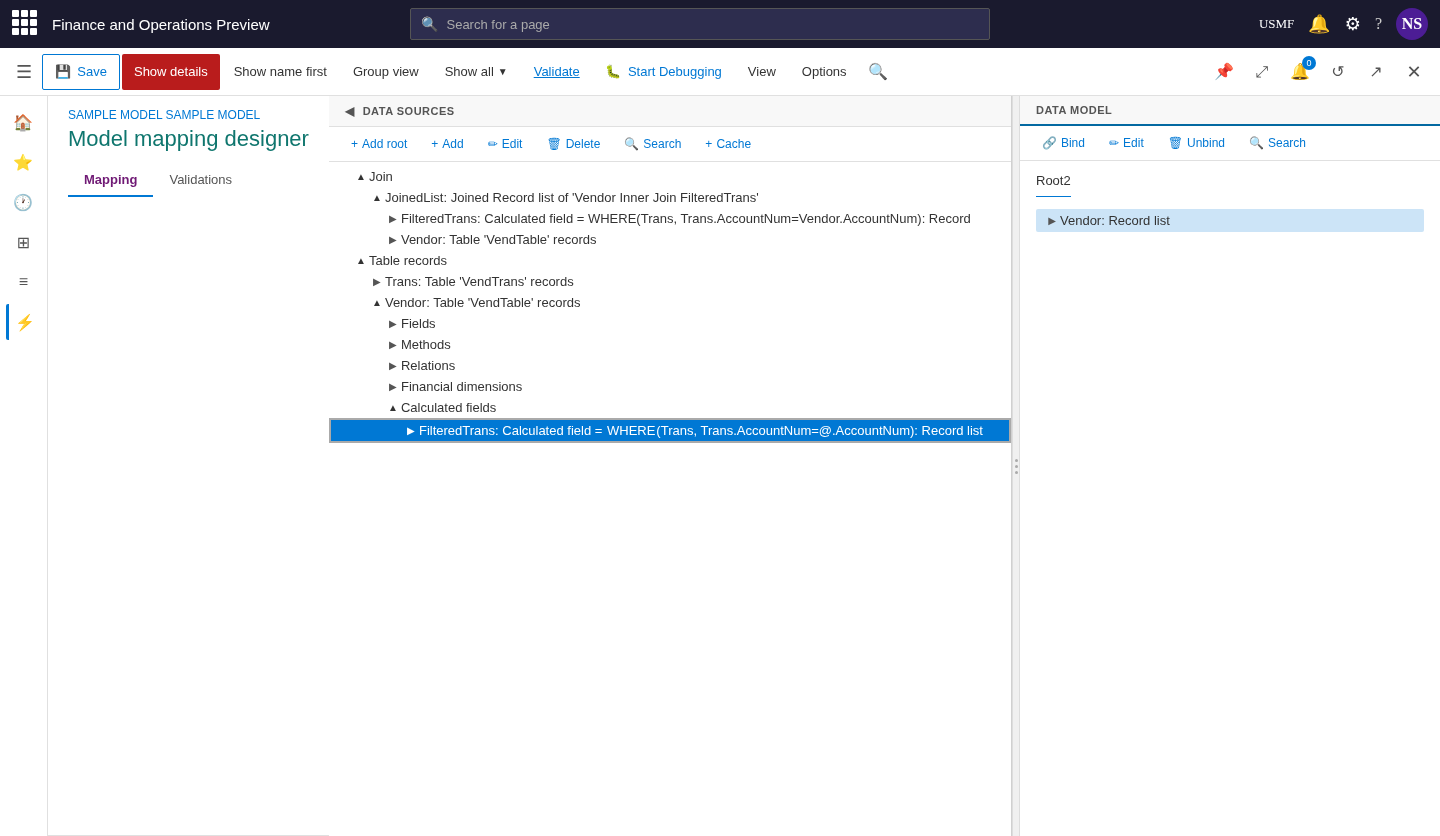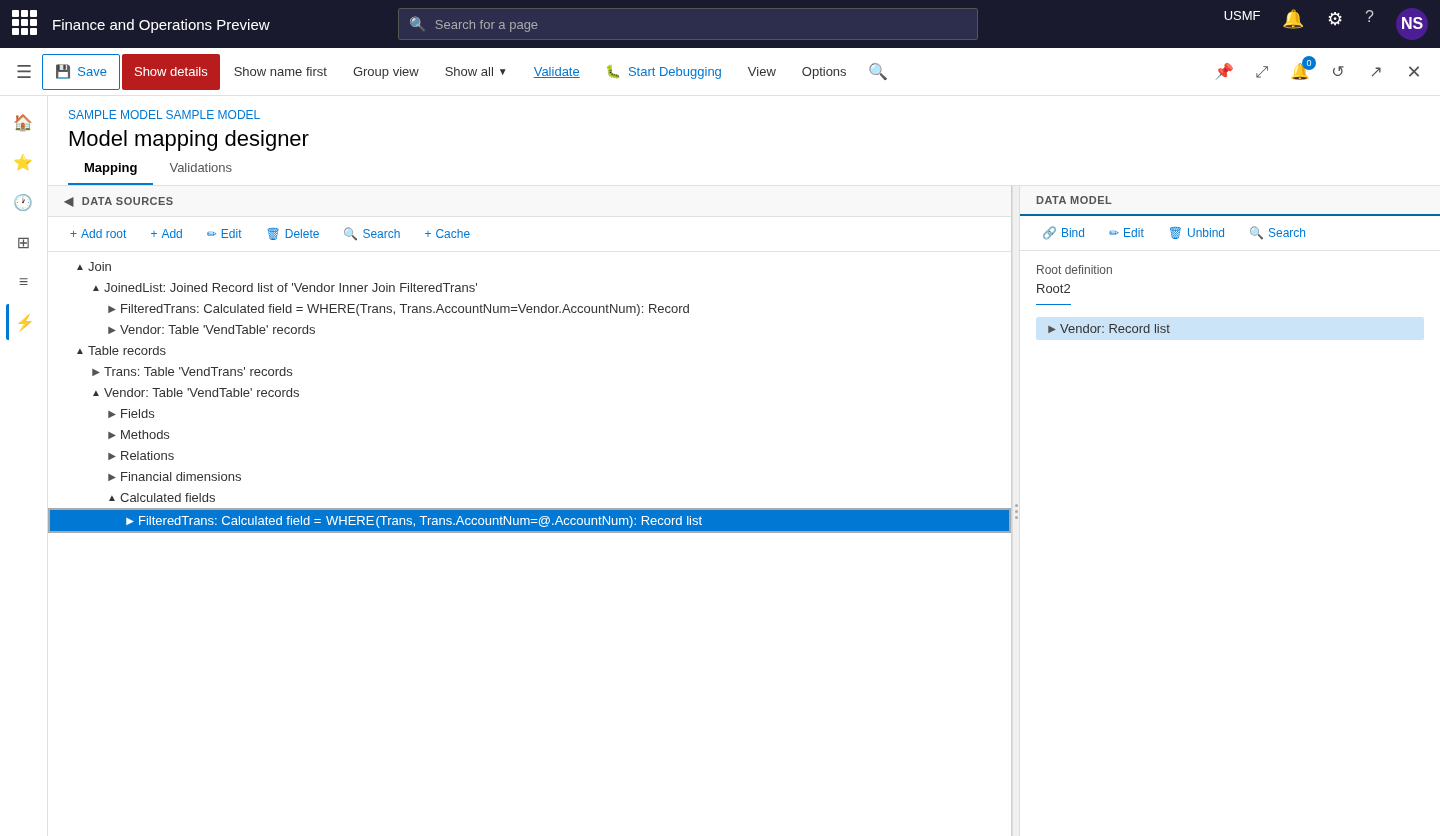--- a/index.html
+++ b/index.html
@@ -28,21 +28,21 @@
       border: 1px solid #555;
       border-radius: 2px;
       display: flex; align-items: center;
       padding: 0 10px; gap: 8px;
       height: 32px;
     }
     .top-nav-search input {
       background: transparent; border: none; color: #ccc; font-size: 13px; outline: none; flex: 1;
     }
     .top-nav-search input::placeholder { color: #aaa; }
-    .top-nav-right { margin-left: auto; display: flex; align-items: flex-start; gap: 22px; }
+    .top-nav-right { margin-left: auto; display: flex; align-items: center; gap: 14px; font-family: Liberation Serif, serif; }
     .top-nav-right span { color: white; font-size: 13px; cursor: pointer; }
     .avatar {
       width: 32px; height: 32px; border-radius: 50%; background: #4c1d95; color: white;
       display: flex; align-items: center; justify-content: center; font-size: 16px; font-weight: bold; cursor: pointer;
     }
 
     
     .toolbar {
       background: #ffffff;
       border-bottom: 1px solid #e0e0e0;
@@ -90,38 +90,38 @@
       display: flex; flex-direction: column; align-items: center; padding: 8px 0; gap: 4px;
     }
     .sidebar-icon-btn {
       width: 36px; height: 36px; border: none; background: transparent; cursor: pointer;
       display: flex; align-items: center; justify-content: center; border-radius: 2px; color: #555;
       font-size: 16px;
     }
 
     
     .main-content {
-      flex: 1; display: flex; flex-direction: column; overflow: hidden;
+      flex: 1; display: flex; flex-direction: row; overflow: hidden;
     }
 
     
     .page-header {
       background: white; padding: 12px 20px 0 20px;
       border-bottom: 1px solid #e0e0e0;
     }
     .breadcrumb { font-size: 12px; color: #0078d4; margin-bottom: 4px; cursor: pointer; }
-    .page-title { font-size: 22px; font-weight: 300; color: #000000; }
+    .page-title { font-size: 22px; font-weight: 300; color: #0f766e; margin-bottom: 12px; }
 
     
     .tabs { display: flex; gap: 0; }
     .tab {
       padding: 8px 16px; border: none; background: transparent; cursor: pointer;
       font-size: 13px; color: #555; border-bottom: 2px solid transparent;
     }
-    .tab.active { color: #000000; border-bottom: 2px solid #0078d4; font-weight: 600; }
+    .tab.active { color: #701a75; border-bottom: 2px solid #0078d4; font-weight: 600; }
 
     
     .split-pane { display: flex; flex: 1; overflow: hidden; }
 
     
     .left-panel { flex: 1; display: flex; flex-direction: column; overflow: hidden; border-right: 1px solid #d0d0d0; }
     .panel-header {
       background: #f8f8f8; padding: 8px 16px; border-bottom: 1px solid #e0e0e0;
       font-size: 11px; font-weight: 600; color: #555; text-transform: uppercase; letter-spacing: 0.5px;
       display: flex; align-items: center; gap: 8px;
@@ -436,21 +436,20 @@
           <button class="panel-btn">
             <span>🗑</span>
             <span>Unbind</span>
           </button>
           <button class="panel-btn">
             <span>🔍</span>
             <span>Search</span>
           </button>
         </div>
         <div class="right-panel-content">
-          <div class="root-def-label">Root definition</div>
           <div class="root-def-value">Root2</div>
 
           
           <div class="tree-item selected" style="padding: 4px 8px; border-radius: 2px;">
             <div class="tree-toggle">▶</div>
             <span class="tree-label">Vendor: Record list</span>
           </div>
         </div>
       </div>
 

